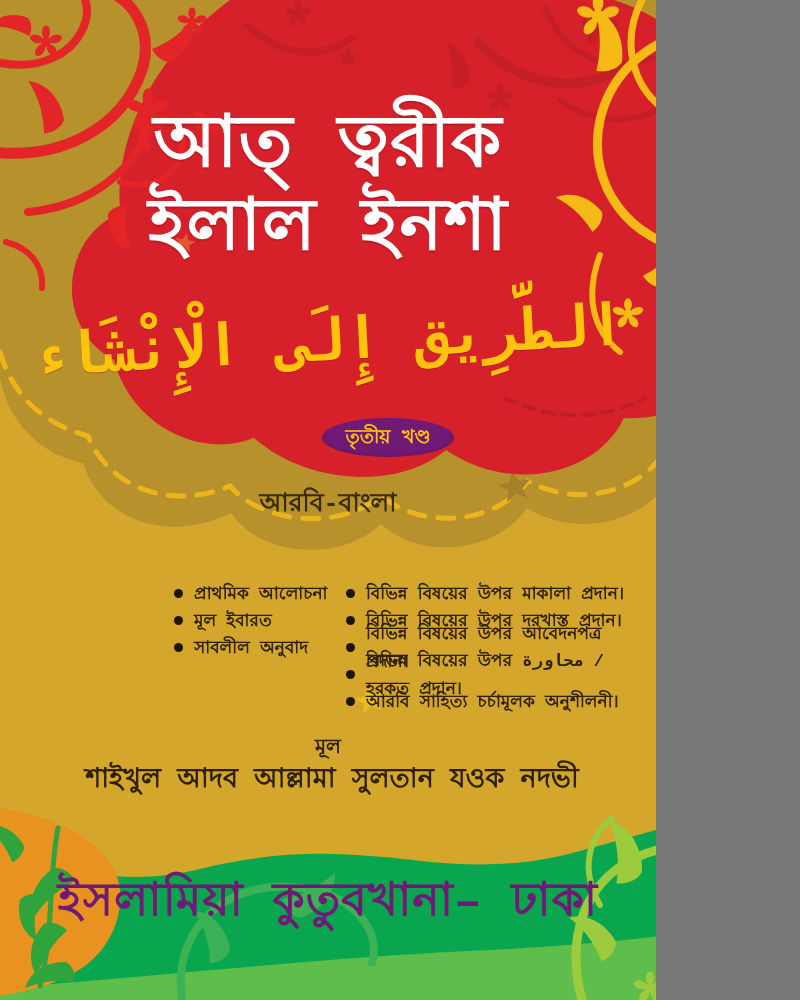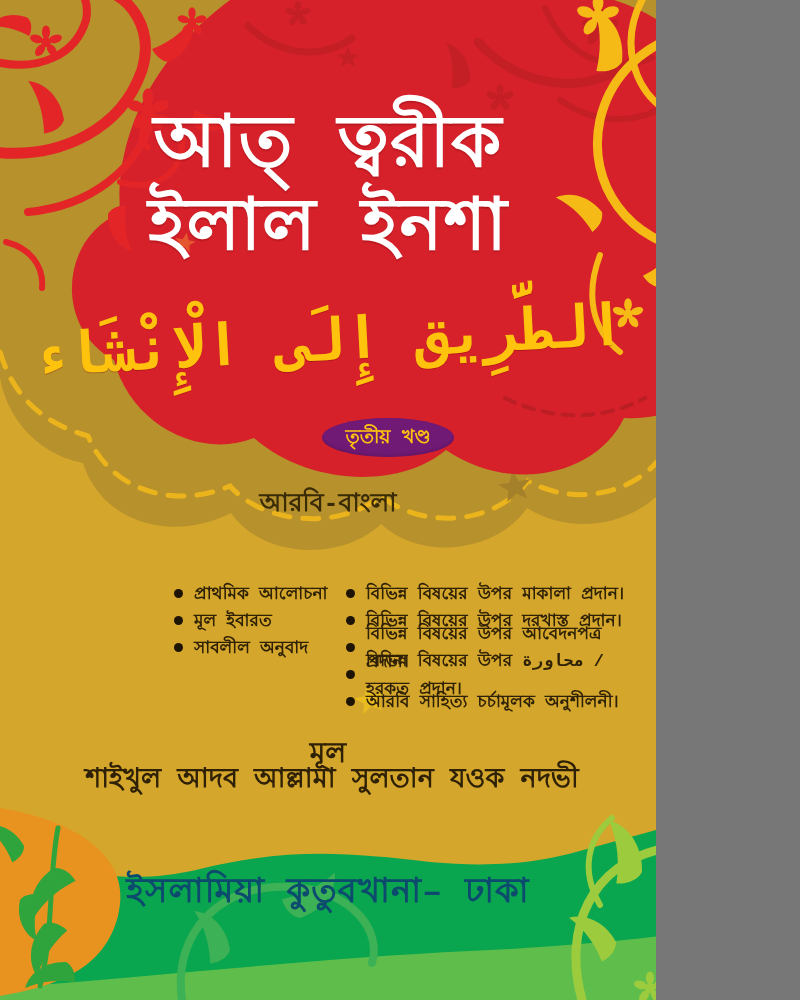--- a/index.html
+++ b/index.html
@@ -25,23 +25,23 @@
     color:#FFC30F;font-weight:bold;font-size:19px;
     box-shadow:inset 0 -2px 3px rgba(0,0,0,.12);
   }
   .lang{top:483px;font-size:25px;font-weight:bold;color:#3A2B07;}
   .features{position:absolute;top:568px;}
   .features ul{list-style:none;margin:12px;padding:0;}
   .features li{height:27px;display:flex;align-items:center;font-size:17px;font-weight:bold;color:#2F2106;}
   .dot{width:9px;height:9px;border-radius:50%;background:#1d1404;margin-right:11px;flex:none;}
   .col-left{left:162px;}
   .col-right{left:334px;}
-  .author-label{top:731px;font-size:28px;font-weight:bold;color:#2F2106;}
+  .author-label{top:731px;font-size:20px;font-weight:bold;color:#2F2106;}
   .author-name{top:757px;font-size:27px;font-weight:bold;color:#2F2106;padding-left:8px;}
-  .publisher{top:864px;font-size:34px;font-weight:bold;color:#0c4a6e;letter-spacing:1px;}
+  .publisher{top:864px;font-size:46px;font-weight:bold;color:#701a75;letter-spacing:1px;}
 </style>
 </head>
 <body>
 
 <div class="cover">
 
   <svg class="bg" width="800" height="1000" viewBox="0 0 800 1000">
     <defs>
       <path id="star" d="M0,-11 L3.2,-3.4 L11,-3.4 L4.8,1.5 L6.8,9 L0,4.4 L-6.8,9 L-4.8,1.5 L-11,-3.4 L-3.2,-3.4 Z"></path>
       <path id="leaf" d="M0,0 C10,-16 8,-34 -2,-44 C-4,-26 -12,-12 -20,-2 C-12,3 -5,3 0,0 Z"></path>

